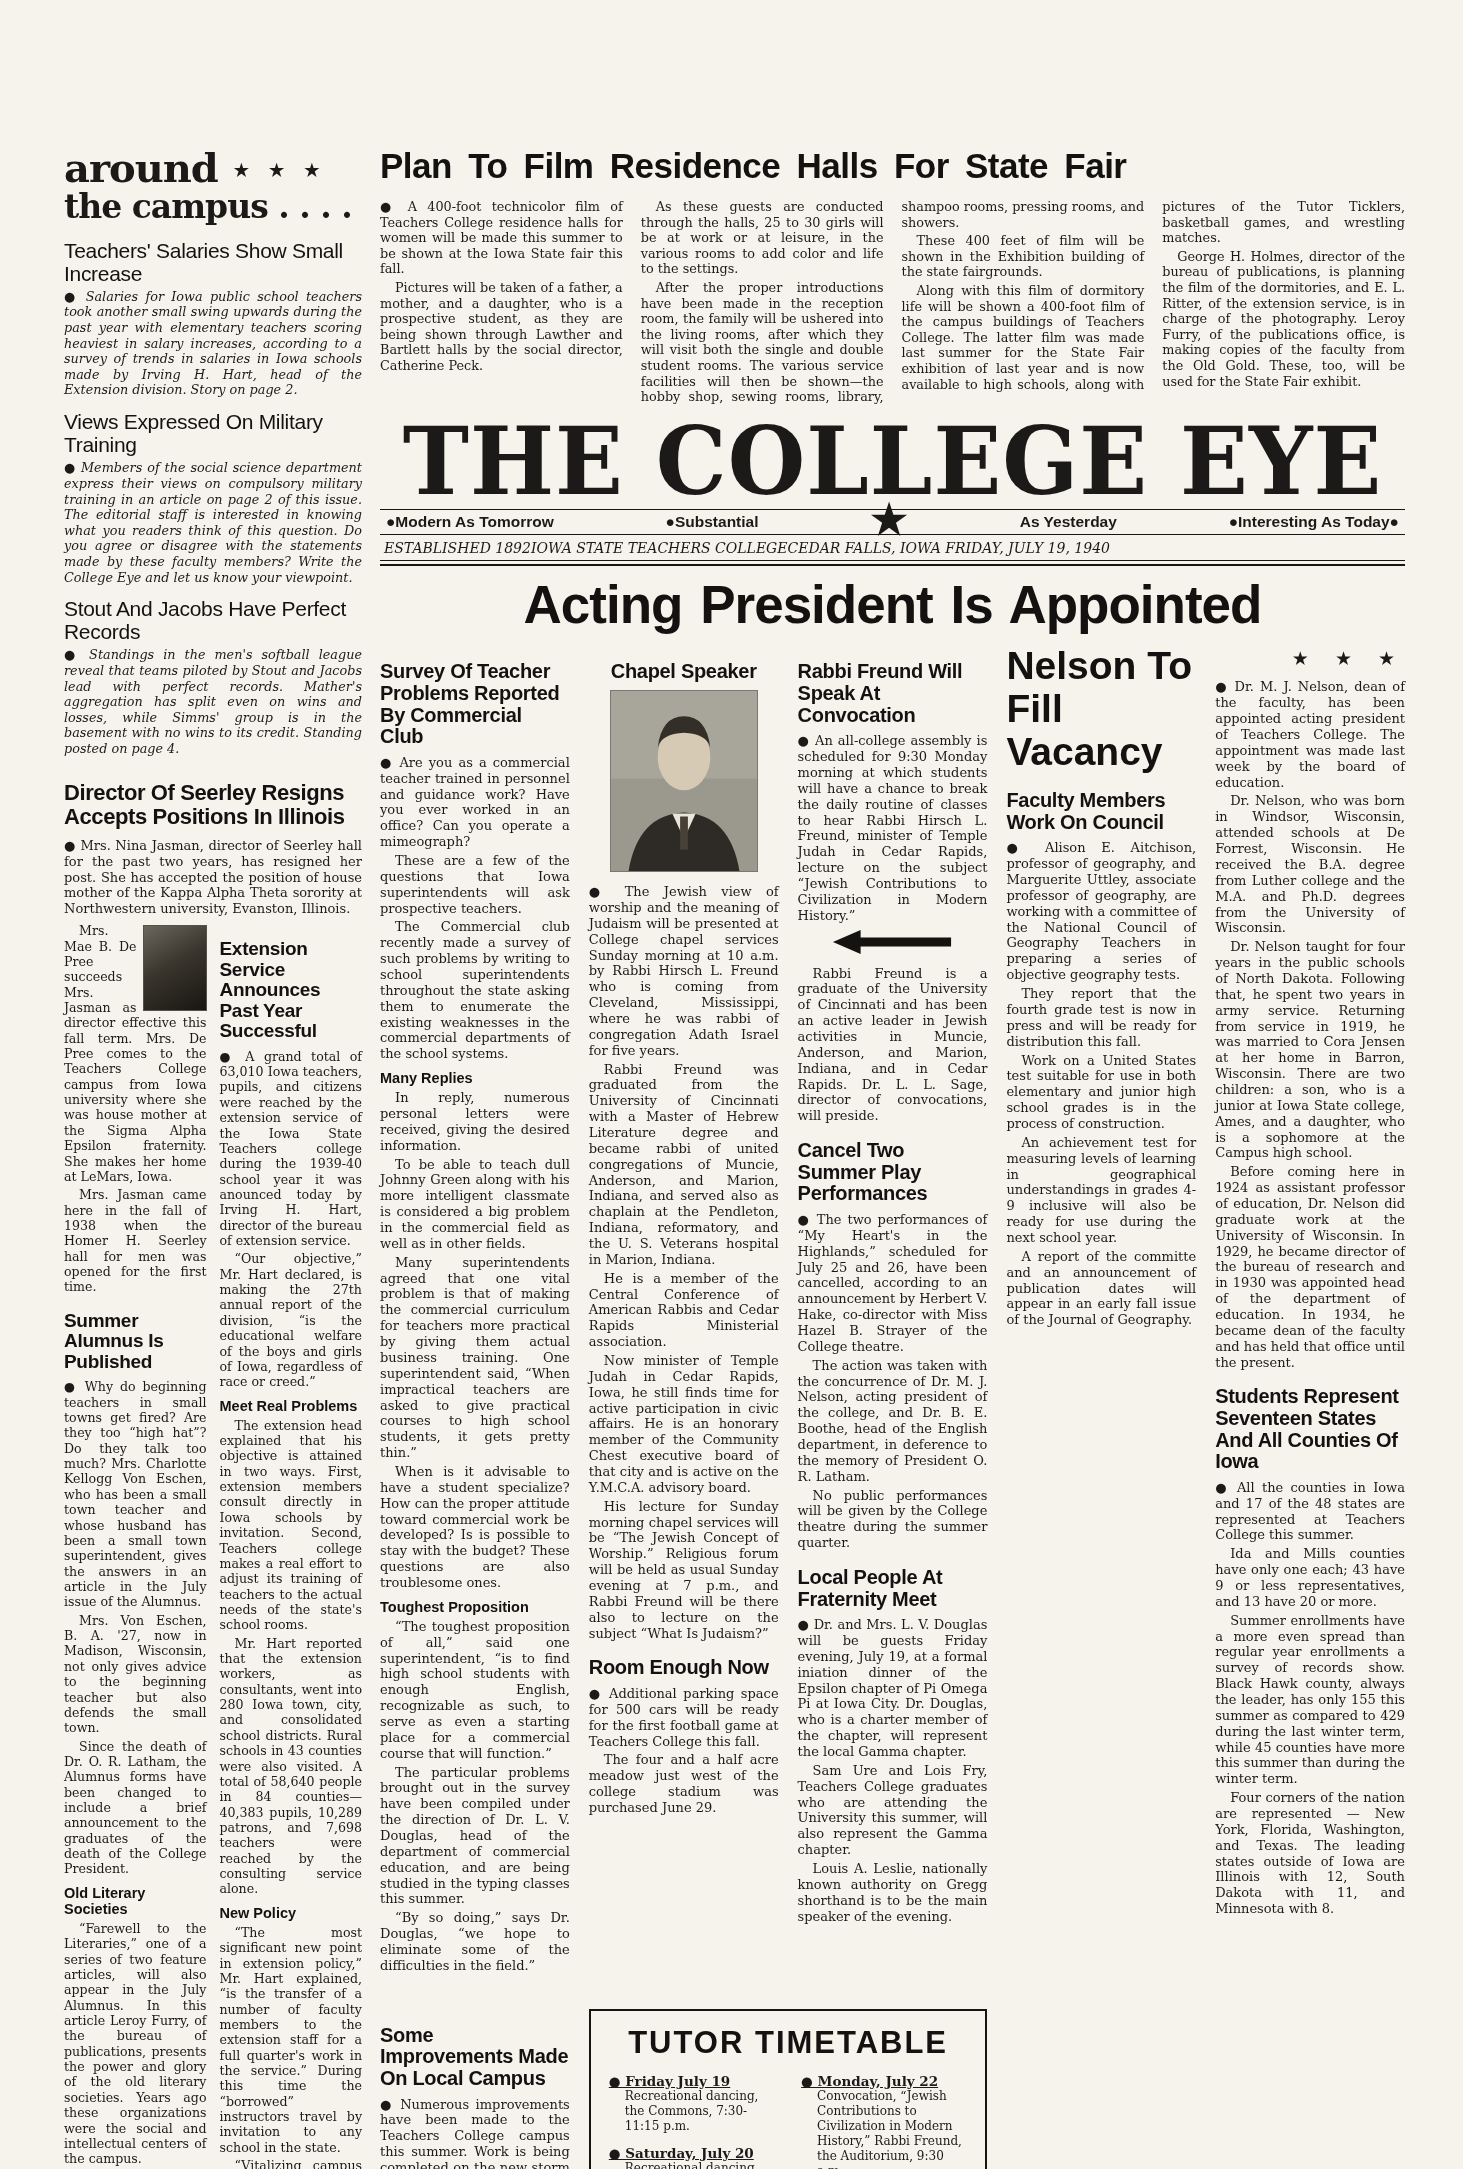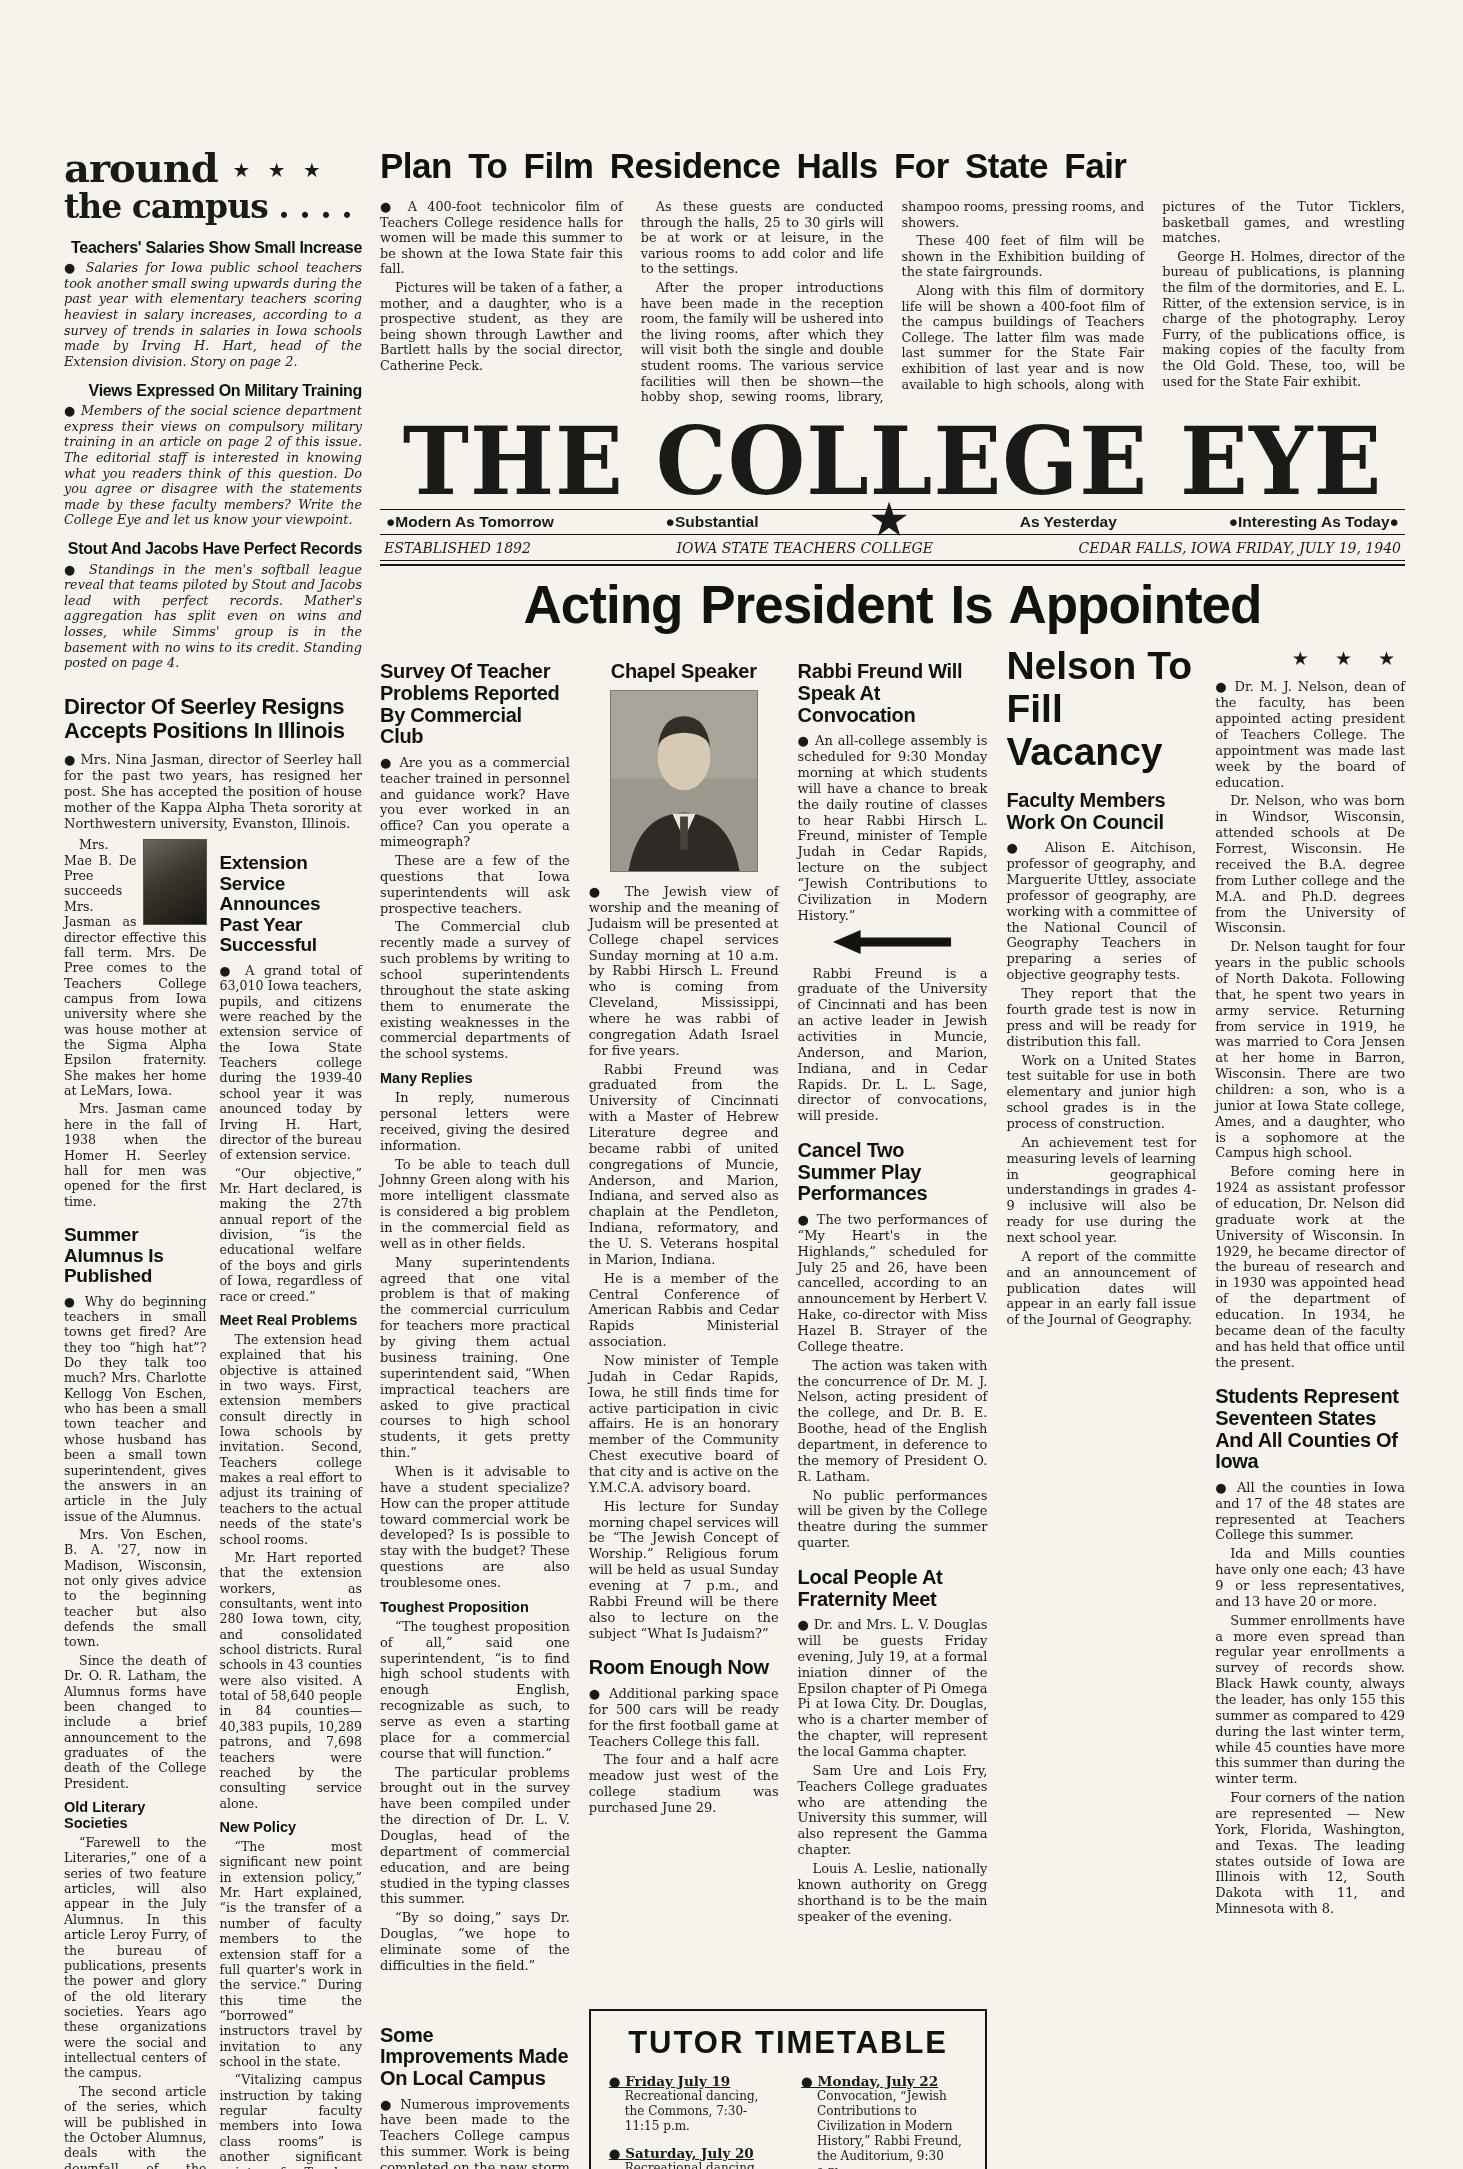--- a/index.html
+++ b/index.html
@@ -15,34 +15,34 @@
   p.lead { text-indent:0; }
 
   .layout { display:flex; gap:18px; }
   .left-pane { width:298px; flex:none; }
   .right-pane { flex:1; min-width:0; }
 
   
   .around-title { font-size:40px; font-weight:700; line-height:1; letter-spacing:-1px; }
   .around-stars { font-size:17px; letter-spacing:7px; margin-left:16px; vertical-align:6px; }
   .campus-title { font-size:33px; font-weight:700; line-height:1.05; letter-spacing:-1px; margin:2px 0 14px; }
-  .ac-head { font-size:16px; font-weight:700; line-height:1.1; margin:12px 0 4px; letter-spacing:-0.3px;text-align:right; }
+  .ac-head { font-size:21px; font-weight:400; line-height:1.1; margin:12px 0 4px; letter-spacing:-0.3px; }
   .ac-body p { font-style:italic; font-size:12.8px; }
 
   
   .film-head { font-size:35px; font-weight:700; letter-spacing:-0.5px; word-spacing:7px; line-height:1; margin-bottom:16px; }
   .film-body { column-count:4; column-gap:18px; }
   .film-body p { font-size:12.8px; }
 
   
   .masthead { margin:14px 0 6px; }
   .mast-title { font-family:"DejaVu Serif", serif; font-weight:bold; font-size:89px; line-height:.95; text-align:center; letter-spacing:1px; transform:scaleY(1.05); }
   .tagline { display:flex; align-items:center; justify-content:space-between; border-top:1.5px solid #17150f; border-bottom:1px solid #17150f; margin-top:6px; padding:3px 6px; font-family:"Liberation Sans", sans-serif; font-weight:700; font-size:15.5px; }
   .tagline .big-star { font-size:42px; line-height:14px; transform:translateY(-2px); }
-  .dateline { display:flex; justify-content:space-between; font-style:italic; font-size:14px; padding:5px 4px 4px; }
+  .dateline { display:flex; font-style:italic; font-size:14px; padding:5px 4px 4px; }
   .rule-double { height:6px; border-top:1px solid #17150f; border-bottom:2.5px solid #17150f; }
 
   
   .banner { font-size:53px; font-weight:700; letter-spacing:-1px; word-spacing:4px; line-height:1; text-align:center; margin:12px 0 14px; }
 
   
   .main-grid { display:grid; grid-template-columns:repeat(5, 1fr); column-gap:19px; row-gap:16px; align-items:start; }
   .gc1r1 { grid-column:1; grid-row:1; } .gc2r1 { grid-column:2; grid-row:1; }
   .gc3r1 { grid-column:3; grid-row:1; } .gc4 { grid-column:4; grid-row:1/3; }
   .gc5 { grid-column:5; grid-row:1/3; } .gc1r2 { grid-column:1; grid-row:2; }

